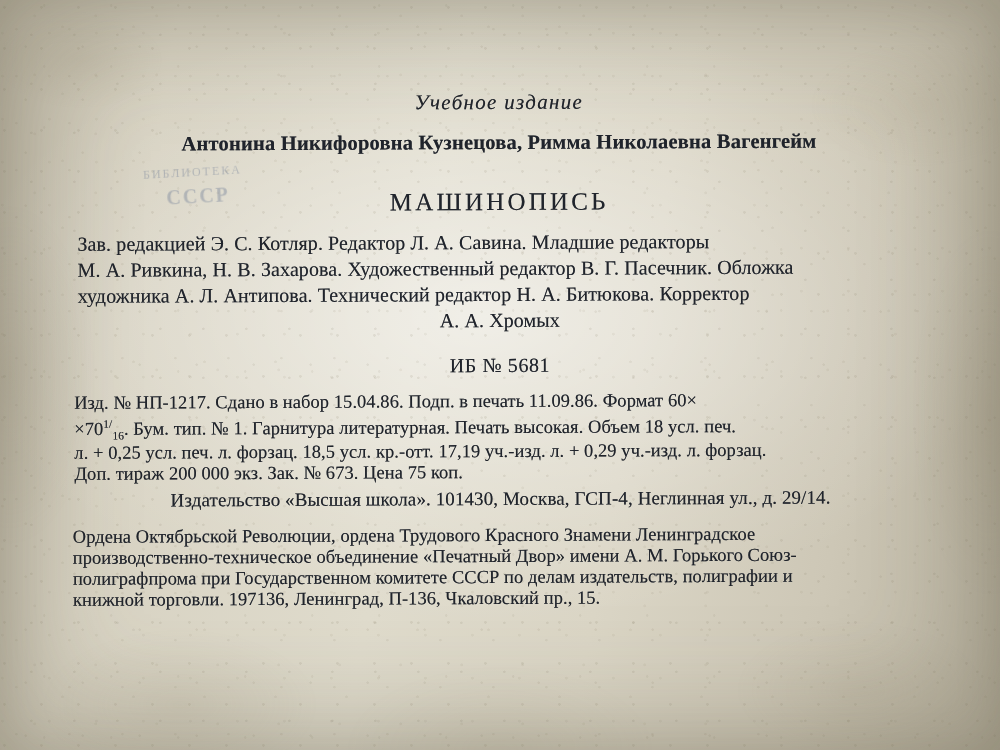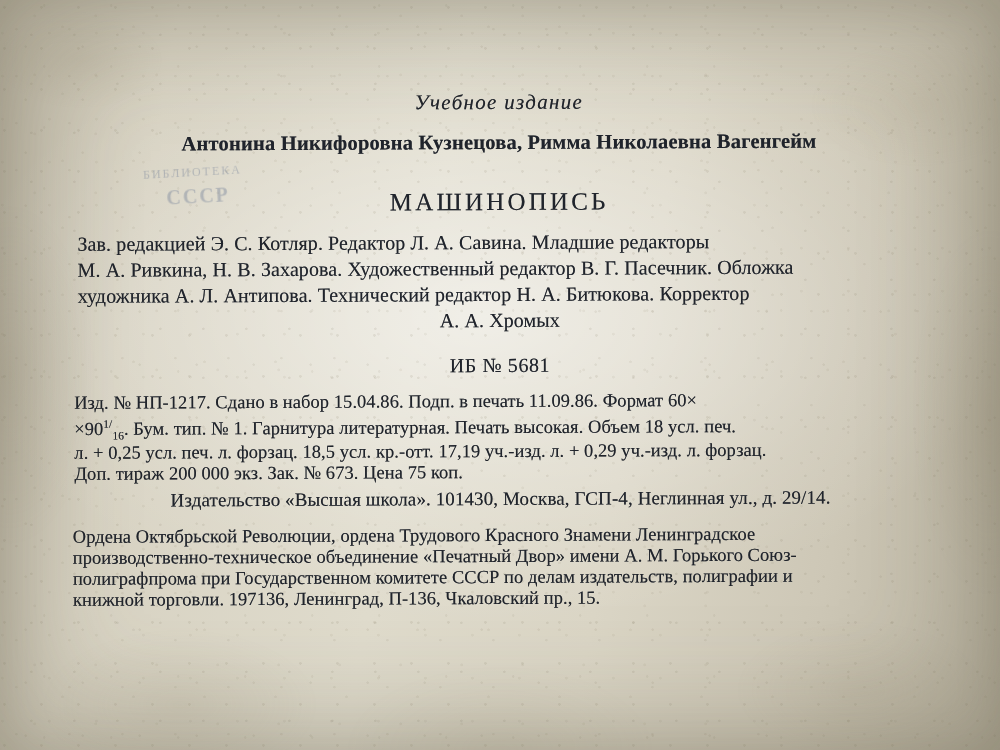--- a/index.html
+++ b/index.html
@@ -161,21 +161,21 @@
     <div class="ln serif t-staff" style="left: 78px; top: 232px;">Зав. редакцией Э. С. Котляр. Редактор Л. А. Савина. Младшие редакторы</div>
     <div class="ln serif t-staff" style="left: 78px; top: 258px;">М. А. Ривкина, Н. В. Захарова. Художественный редактор В. Г. Пасечник. Обложка</div>
     <div class="ln serif t-staff" style="left: 78px; top: 284px;">художника А. Л. Антипова. Технический редактор Н. А. Битюкова. Корректор</div>
     <div class="ln center serif t-staff" style="top: 310px;">А. А. Хромых</div>
 
     <div class="ln center serif t-ib" style="top: 355px;">ИБ № 5681</div>
 
     <div class="ln serif t-impr" style="left: 74px; top: 392px;">Изд. № НП-1217.        Сдано в набор 15.04.86. Подп. в печать 11.09.86. Формат 60×</div>
 
     <div class="ln serif t-impr" style="left: 74px; top: 417px;">
-      <span>×90</span><span class="sup">1</span><span class="sup">/</span><span class="sub">16</span><span>. Бум. тип. № 1. Гарнитура литературная. Печать высокая. Объем 18 усл. печ.</span>
+      <span>×70</span><span class="sup">1</span><span class="sup">/</span><span class="sub">16</span><span>. Бум. тип. № 1. Гарнитура литературная. Печать высокая. Объем 18 усл. печ.</span>
     </div>
 
     <div class="ln serif t-impr" style="left: 74px; top: 442px;">л. + 0,25 усл. печ. л. форзац. 18,5 усл. кр.-отт.  17,19 уч.-изд. л. + 0,29  уч.-изд. л. форзац.</div>
     <div class="ln serif t-impr" style="left: 74px; top: 463px;">Доп. тираж 200 000 экз. Зак. № 673. Цена 75 коп.</div>
 
     <div class="ln center serif t-publ" style="top: 489px;">Издательство «Высшая школа». 101430, Москва, ГСП-4, Неглинная ул., д. 29/14.</div>
 
     <div class="ln serif t-print" style="left: 72px; top: 526px;">Ордена Октябрьской Революции, ордена Трудового Красного Знамени Ленинградское</div>
     <div class="ln serif t-print" style="left: 72px; top: 547px;">производственно-техническое объединение «Печатный Двор» имени А. М. Горького Союз-</div>
     <div class="ln serif t-print" style="left: 72px; top: 568px;">полиграфпрома при Государственном комитете СССР по делам издательств, полиграфии и</div>

